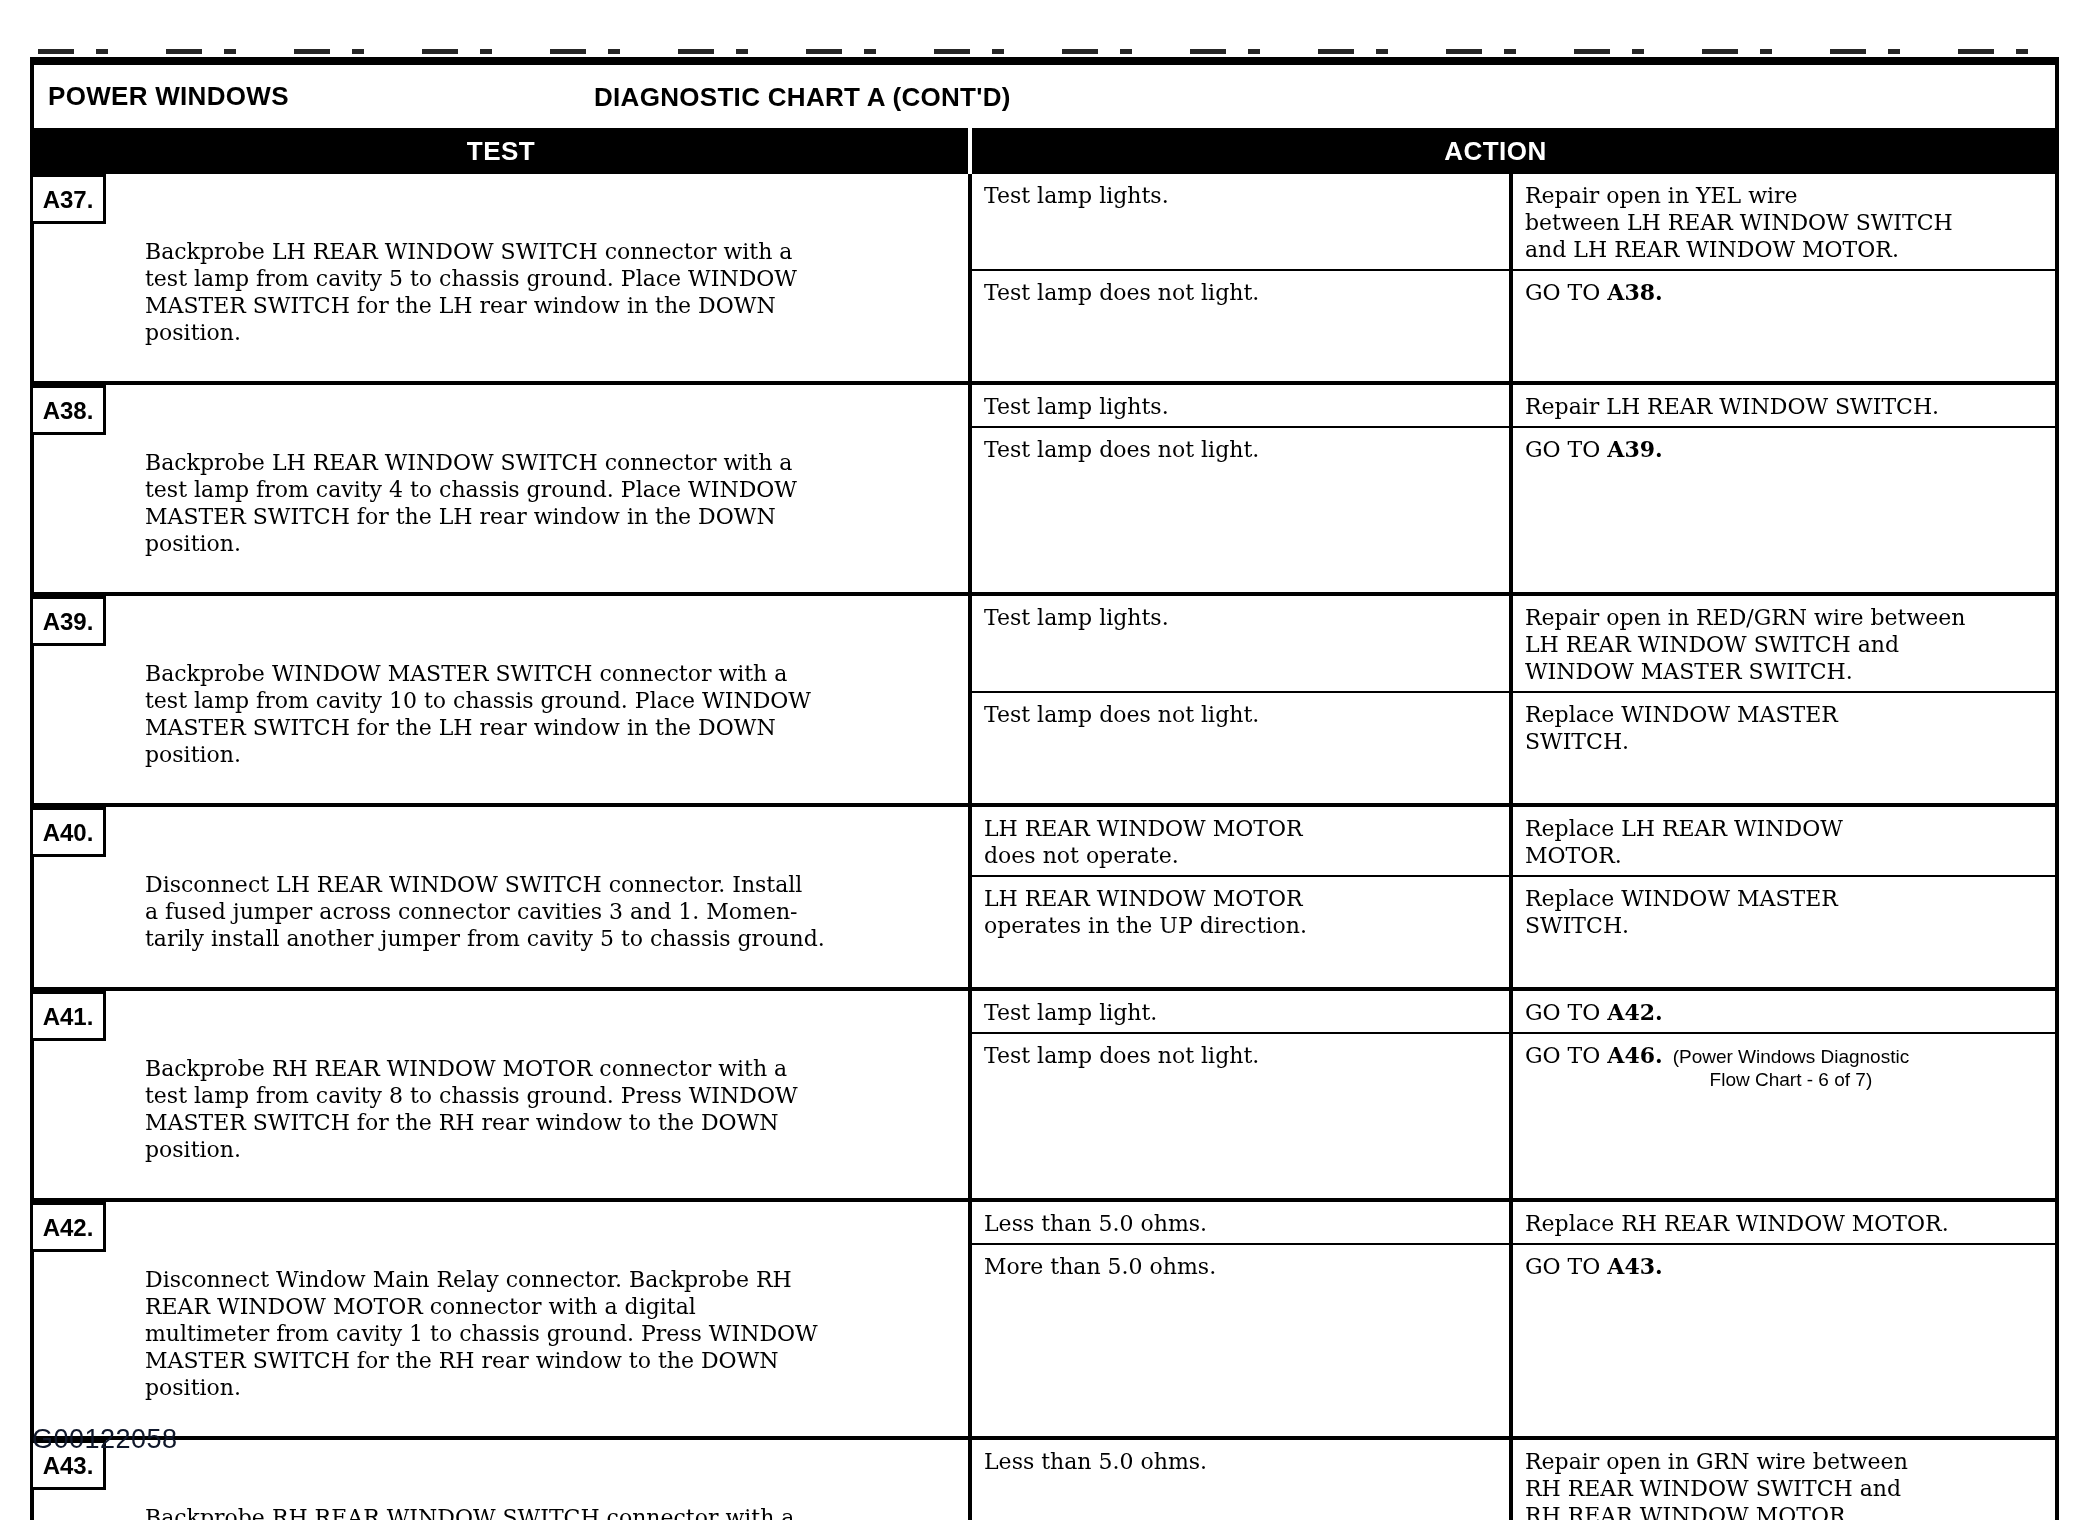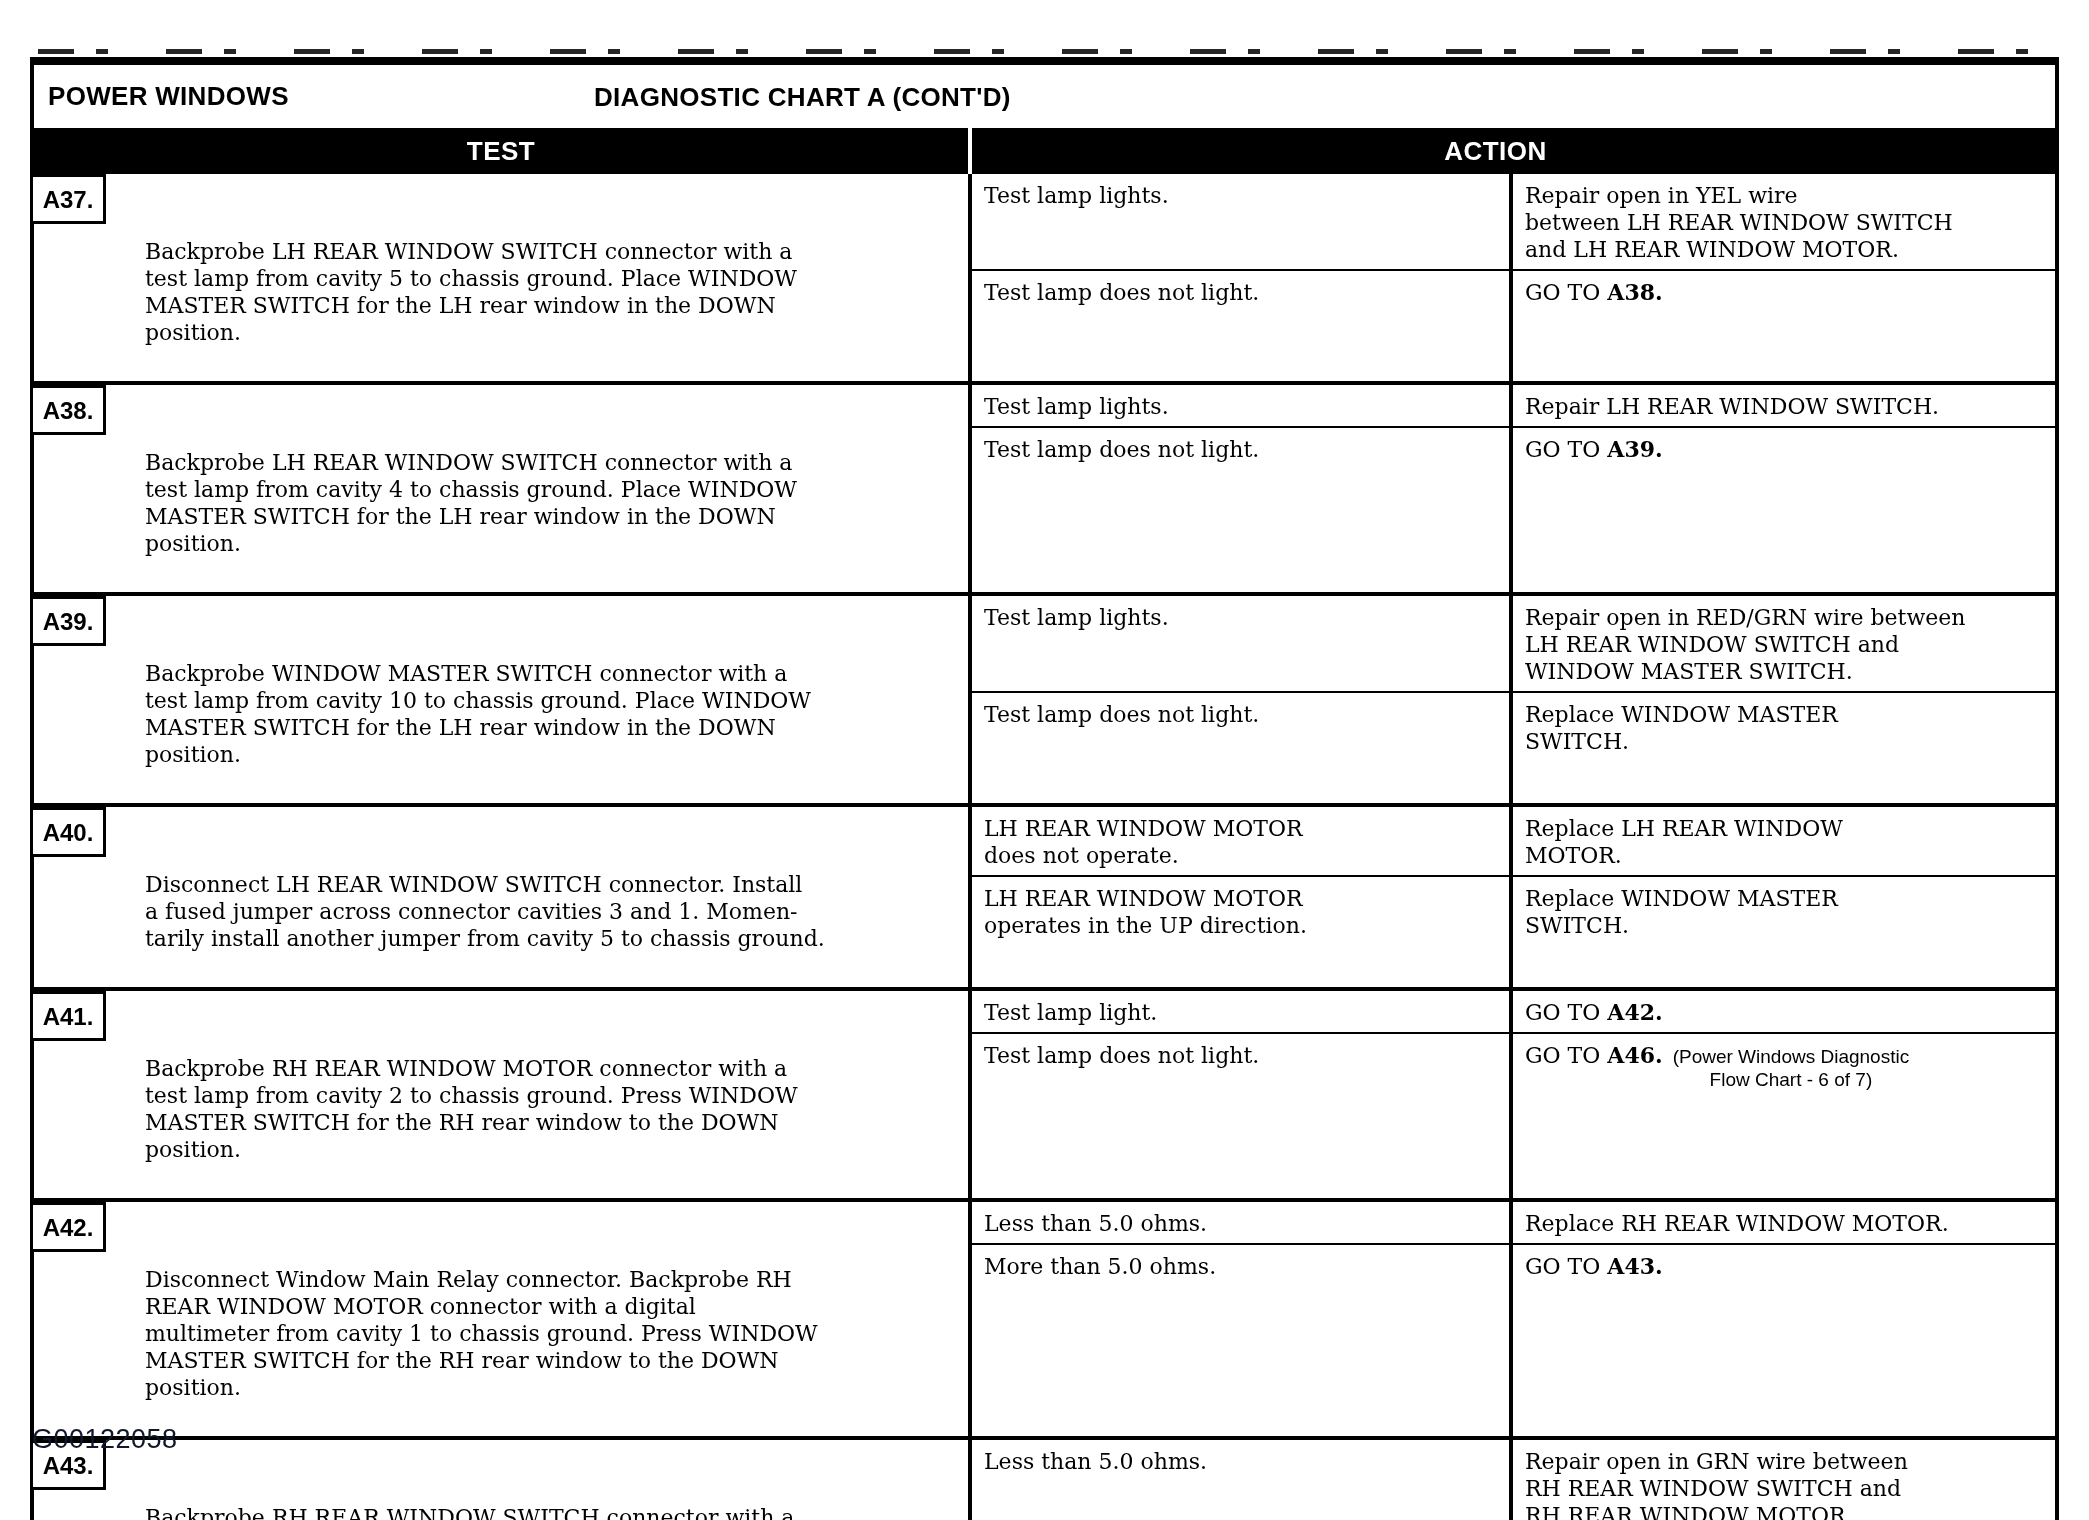--- a/index.html
+++ b/index.html
@@ -190,21 +190,21 @@
       </div>
     </div>
   </div>
 
   <div class="row r4">
     <div class="cell test">
       <div class="rowlabel">
           <span>A41.</span>
         </div>
       <div>Backprobe RH REAR WINDOW MOTOR connector with a
-test lamp from cavity 2 to chassis ground. Press WINDOW
+test lamp from cavity 8 to chassis ground. Press WINDOW
 MASTER SWITCH for the RH rear window to the DOWN
 position.</div>
     </div>
     <div class="outcomes">
       <div class="outcome">
         <div class="cell result">Test lamp light.</div>
         <div class="cell action"><span class="a-pre">GO TO </span><b class="a-ref">A42.</b><span class="a-note"></span></div>
       </div>
       <div class="outcome">
         <div class="cell result">Test lamp does not light.</div>

